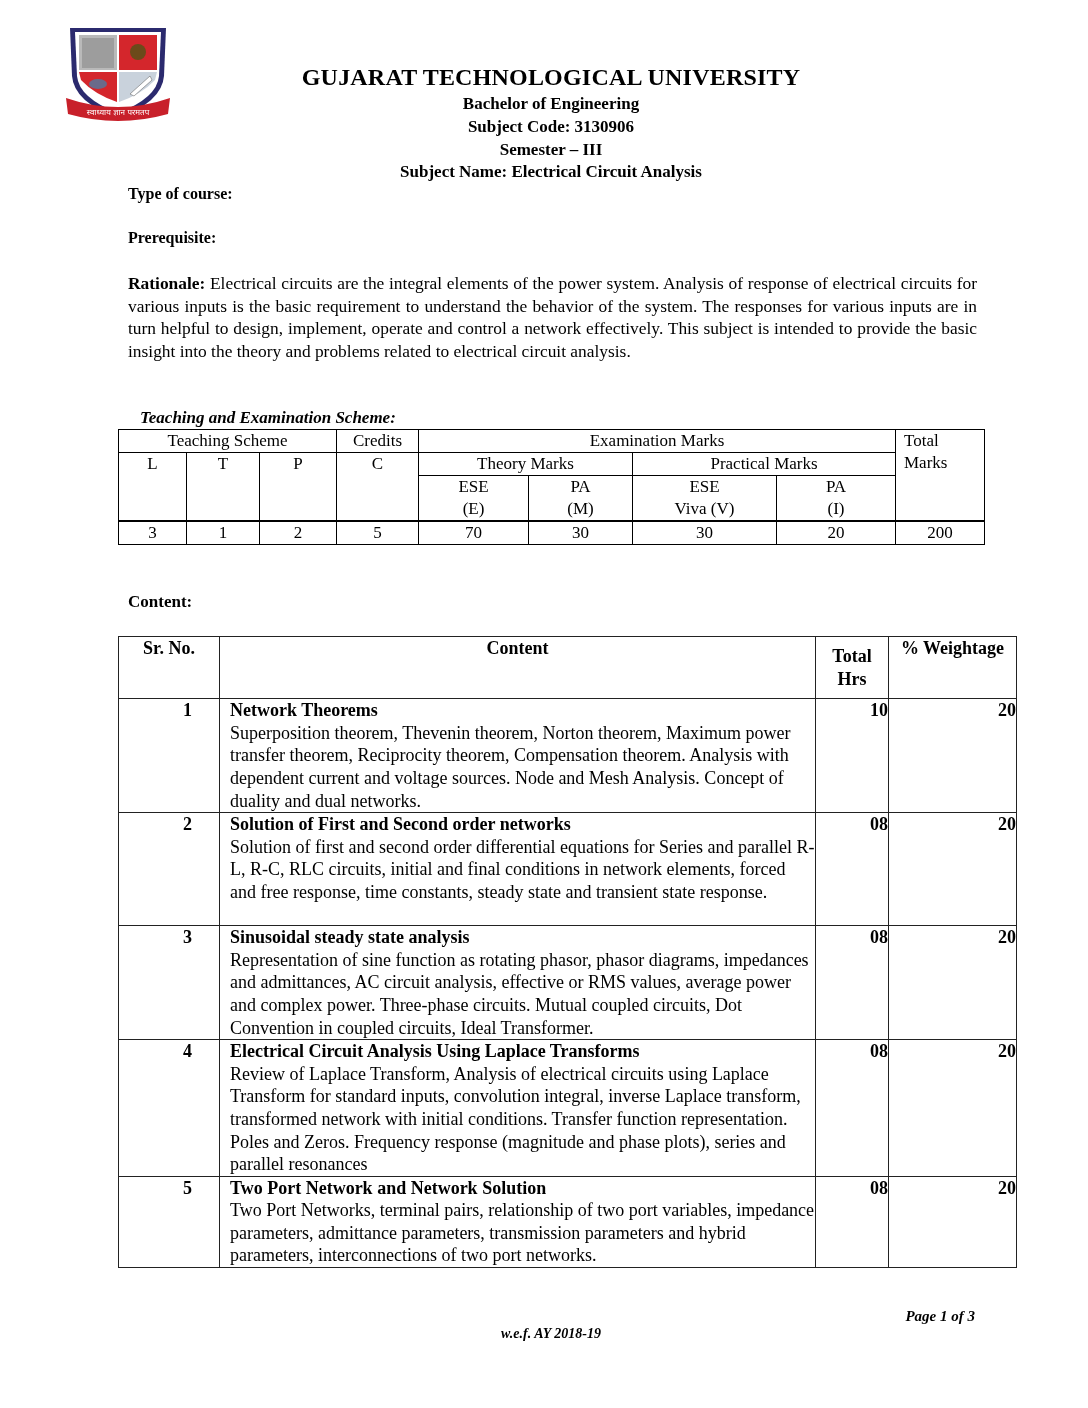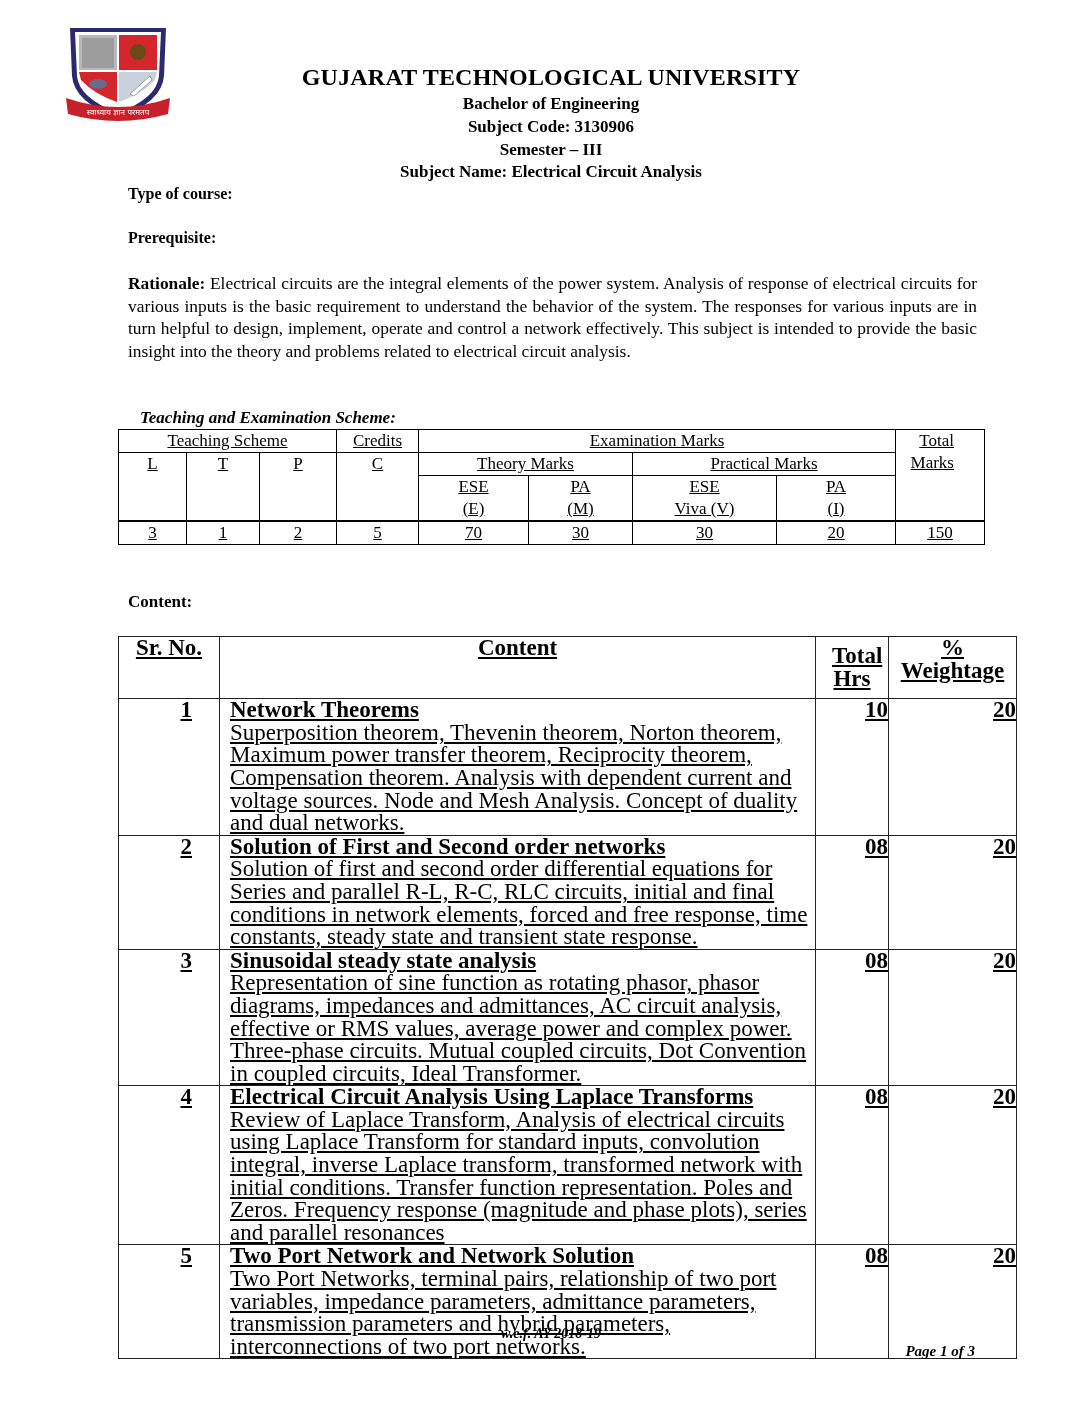--- a/index.html
+++ b/index.html
@@ -15,33 +15,33 @@
   #code { top:117px; font-size:17px; }
   #sem { top:140px; font-size:17px; }
   #sname { top:162px; font-size:17px; }
   .lbl { font-weight:bold; font-size:16px; }
   #type { left:128px; top:185px; }
   #prereq { left:128px; top:229px; }
   #rationale { left:128px; top:272px; width:849px; font-size:17.4px; line-height:22.6px; text-align:justify; }
   #rationale b { font-weight:bold; }
   #tes-title { left:140px; top:408px; font-weight:bold; font-size:17px;font-style:italic; }
   
-  table.exam { position:absolute; left:118px; top:429px; border-collapse:collapse; font-size:17px;text-decoration:underline; }
+  table.exam { position:absolute; left:118px; top:429px; border-collapse:collapse; font-size:17px; }
   table.exam td { border:1.5px solid #000; text-align:center; padding:0; line-height:22px; vertical-align:top; }
   table.exam tr.last td { border-top:2px solid #000; }
   #content-title { left:128px; top:592px; font-weight:bold; font-size:17px; }
   
-  table.content { position:absolute; left:118px; top:636px; border-collapse:collapse; font-size:23px;text-decoration:underline; }
+  table.content { position:absolute; left:118px; top:636px; border-collapse:collapse; font-size:18px; }
   table.content td { border:1.3px solid #222; vertical-align:top; padding:0; line-height:22.6px; }
   table.content td.sr { text-align:right; padding-right:27px; font-weight:bold; }
   table.content td.ct { padding-left:10px; padding-right:0; }
   table.content td.hrs, table.content td.wt { text-align:right; font-weight:bold; }
   table.content .th { font-weight:bold; text-align:center; }
   .unit-title { font-weight:bold; }
-  #page-no { right:113px; top:1308px; font-size:15px; font-weight:bold; font-style:italic;margin-top:35px; }
+  #page-no { right:113px; top:1308px; font-size:15px; font-weight:bold; font-style:italic; }
   #wef { left:0; width:1102px; text-align:center; top:1326px; font-size:14px; font-weight:bold; font-style:italic; }
 </style>
 </head>
 <body>
 
 <div id="logo" class="abs">
   <svg width="108" height="100" viewBox="0 0 108 100">
     <path d="M6 4 L102 4 L100 52 Q98 78 54 94 Q10 78 8 52 Z" fill="#2b2a6e"></path>
     <path d="M11 8 L97 8 L95 52 Q93 74 54 89 Q15 74 13 52 Z" fill="#ffffff"></path>
     <path d="M15 11 L53 11 L53 46 L15 46 Z" fill="#b9b9b9"></path>
@@ -79,21 +79,21 @@
       <col style="width:104px">
       <col style="width:144px">
       <col style="width:119px">
       <col style="width:89px">
   </colgroup>
   <tbody>
       <tr style="height:23px">
     <td colspan="3">Teaching Scheme</td>
     <td>Credits</td>
     <td colspan="4">Examination Marks</td>
-    <td rowspan="3" style="text-align:right;padding-left:8px;">
+    <td rowspan="3" style="text-align:left;padding-left:8px;">
           <span style="display:block;width:50px;">Total Marks</span>
         </td>
   </tr>
   <tr style="height:23px">
     <td rowspan="2">L</td>
     <td rowspan="2">T</td>
     <td rowspan="2">P</td>
     <td rowspan="2">C</td>
     <td colspan="2">Theory Marks</td>
     <td colspan="2">Practical Marks</td>
@@ -118,21 +118,21 @@
   </tr>
   <tr class="last" style="height:22px">
     <td>3</td>
     <td>1</td>
     <td>2</td>
     <td>5</td>
     <td>70</td>
     <td>30</td>
     <td>30</td>
     <td>20</td>
-    <td>150</td>
+    <td>200</td>
   </tr>
 </tbody>
   </table>
 
 <div id="content-title" class="abs">Content:</div>
 
 <table class="content">
   <colgroup>
     <col style="width:101px">
       <col style="width:596px">

